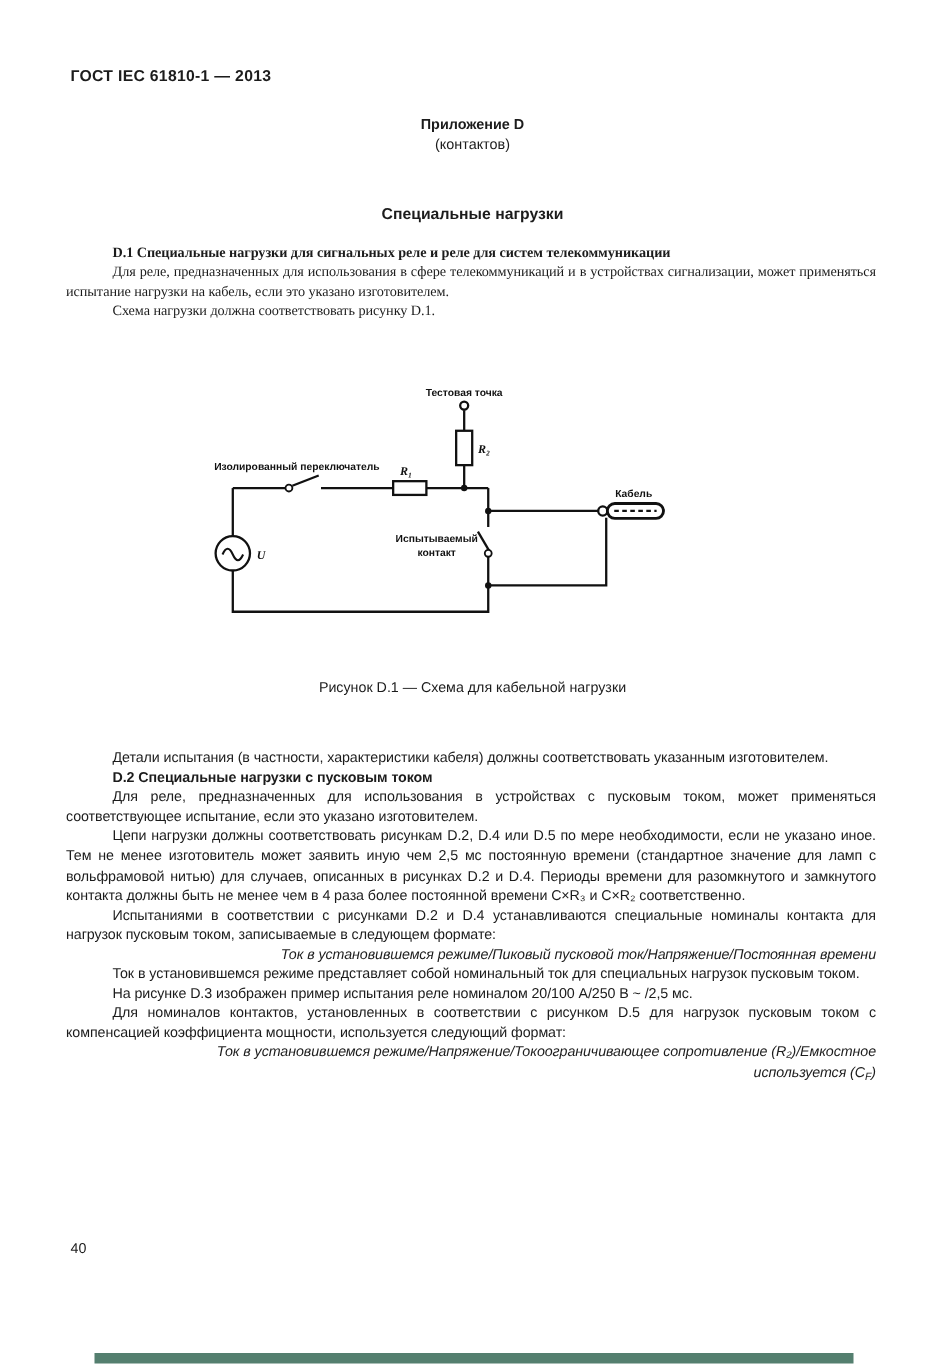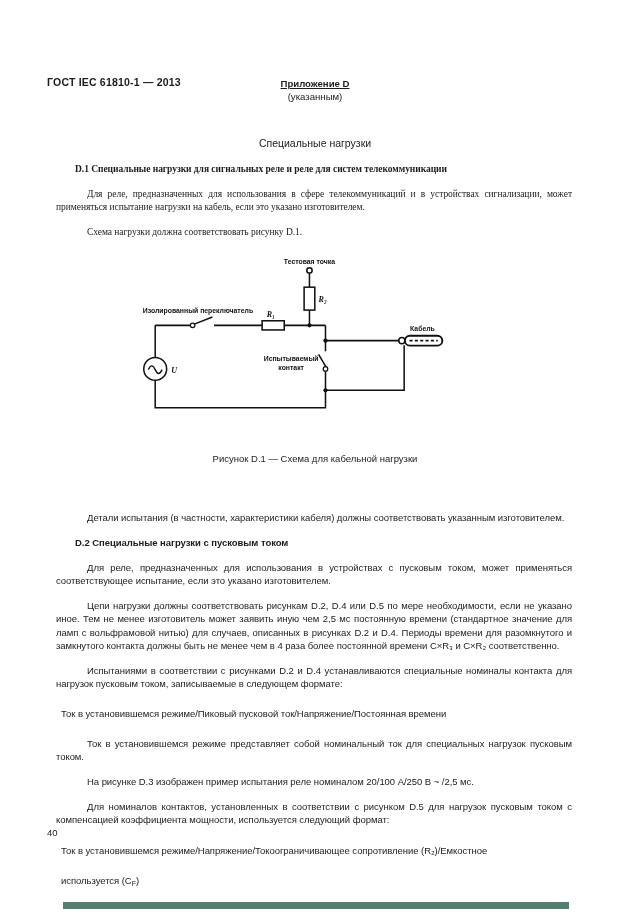--- a/index.html
+++ b/index.html
@@ -8,62 +8,62 @@
     position: relative;
     width: 630px;
     height: 913px;
     background: #ffffff;
     font-family: "Liberation Sans", sans-serif;
     color: #1c1c1c;
     overflow: hidden;
   }
   .doc-number {
     position: absolute; left: 47px; top: 45px;
-    font-size: 10.5px; font-weight: bold; letter-spacing: 0.2px; margin-top: 31px;
+    font-size: 10.5px; font-weight: bold; letter-spacing: 0.2px;
   }
   .annex-block {
     position: absolute; left: 0; top: 77px; width: 630px;
     text-align: center; font-size: 9.6px; line-height: 13px;
   }
-  .annex-title { font-weight: bold; text-decoration: underline; }
+  .annex-title { font-weight: bold; }
   .section-title {
     position: absolute; left: 0; top: 137px; width: 630px;
-    text-align: center; font-size: 10.5px; font-weight: normal;
+    text-align: center; font-size: 10.5px; font-weight: bold;
   }
   .textcol {
     position: absolute; left: 44px; width: 540px;
     font-size: 9.5px; line-height: 13.1px; text-align: justify;
     letter-spacing: -0.05px;
   }
   .d1-block { top: 163px; font-family: Liberation Serif, serif; }
   .d2-block { top: 499px; }
-  .para { text-indent: 31px; margin: 12px; }
+  .para { text-indent: 31px; margin: 0; }
   .heading { font-weight: bold; text-indent: 31px; margin: 0; }
-  .fmt { text-indent: 0; text-align: left; margin: 17px; }
+  .fmt { text-indent: 0; text-align: right; font-style: italic; margin: 0; }
   .sub { font-size: 7px; vertical-align: -2px; }
   .figure-svg { position: absolute; left: 130px; top: 228px; }
   .fig-label { font-family: "Liberation Sans", sans-serif; font-size: 9px; font-weight: bold; fill: #111; }
   .fig-var { font-family: "Liberation Serif", serif; font-size: 10.5px; font-style: italic; font-weight: bold; fill: #111; }
   .fig-caption {
     position: absolute; left: 0; top: 453px; width: 630px;
     text-align: center; font-size: 9.5px;
   }
   .page-number { position: absolute; left: 47px; top: 827px; font-size: 9.5px; }
   .footer-bar { position: absolute; left: 63px; top: 902px; width: 506px; height: 7px; }
 </style>
 </head>
 <body>
 
 <div class="page">
 
   <div class="doc-number">ГОСТ IEC 61810-1 — 2013</div>
 
   <div class="annex-block">
     <div class="annex-title">Приложение D</div>
-    <div class="annex-subtitle">(указанным)</div>
+    <div class="annex-subtitle">(контактов)</div>
   </div>
 
   <div class="section-title">Специальные нагрузки</div>
 
   <div class="textcol d1-block">
     <p class="heading">D.1 Специальные нагрузки для сигнальных реле и реле для систем телекоммуникации</p>
     <p class="para">Для реле, предназначенных для использования в сфере телекоммуникаций и в устройствах сигнализации, может применяться испытание нагрузки на кабель, если это указано изготовителем.</p>
     <p class="para">Схема нагрузки должна соответствовать рисунку D.1.</p>
   </div>
 

